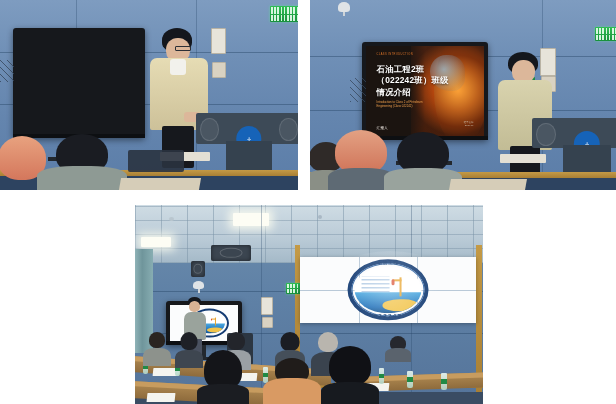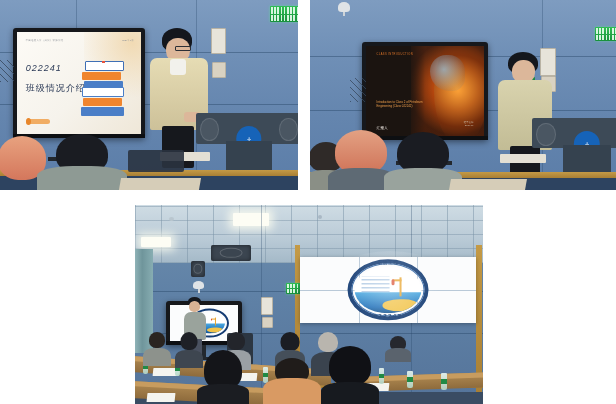--- a/index.html
+++ b/index.html
@@ -157,41 +157,20 @@
       <div class="exit-sign" style="left:270px;top:6px;width:30px;height:16px;">
           <i></i>
           <i></i>
         </div>
 
       <div class="wall-box" style="left:211px;top:28px;width:13px;height:24px;"></div>
       <div class="wall-box small" style="left:212px;top:62px;width:12px;height:14px;"></div>
       <div class="green-plate" style="left:199px;top:64px;width:9px;height:9px;"></div>
 
       <div class="tv" style="left:13px;top:28px;width:132px;height:110px;">
-        <div class="tv-inner">
-          <div class="slide1">
-            <div class="s1-corner"></div>
-            <div class="s1-head">中国地质大学（武汉）资源学院</div>
-            <div class="s1-head-r">2024年6月</div>
-            <div class="s1-t1">022241</div>
-            <div class="s1-t2">班级情况介绍</div>
-            <div class="s1-pill"></div>
-            <div class="s1-dot"></div>
-            <div class="books">
-              <div class="bk b6">
-                  <span class="bk-mark"></span>
-                </div>
-              <div class="bk b5"></div>
-              <div class="bk b4"></div>
-              <div class="bk b3"></div>
-              <div class="bk b2"></div>
-              <div class="bk b1"></div>
-            </div>
-          </div>
-        </div>
         <div class="tv-chin"></div>
       </div>
       <div class="tv-stand" style="left:72px;top:138px;width:7px;height:22px;"></div>
       <div class="tv-stand" style="left:48px;top:157px;width:56px;height:4px;"></div>
 
       <div style="position:absolute;left:0;top:60px;width:14px;height:22px;
                   background:repeating-linear-gradient(45deg,#36465a 0 1px,transparent 1px 5px);opacity:.8;"></div>
 
       <div class="person" style="left:148px;top:28px;width:62px;height:140px;">
         <div class="presenter-hair" style="left:14px;top:0;width:30px;height:24px;"></div>
@@ -250,20 +229,21 @@
 
       <div class="tv" style="left:52px;top:42px;width:126px;height:98px;">
         <div class="tv-inner">
           <div class="slide2">
             <div class="s2-photo">
               <div class="s2-arc"></div>
             </div>
             <div class="s2-splash"></div>
             <div class="s2-fade"></div>
             <div class="s2-tag">CLASS INTRODUCTION</div>
+            <div class="s2-title">石油工程2班（022242班）班级情况介绍</div>
             <div class="s2-sub">
               <div>Introduction to Class 2 of Petroleum</div>
               <div>Engineering (Class 022242)</div>
             </div>
             <div class="s2-foot">汇报人</div>
             <div class="s2-foot-r">
               <div>指导老师</div>
               <div>2024.06</div>
             </div>
           </div>

